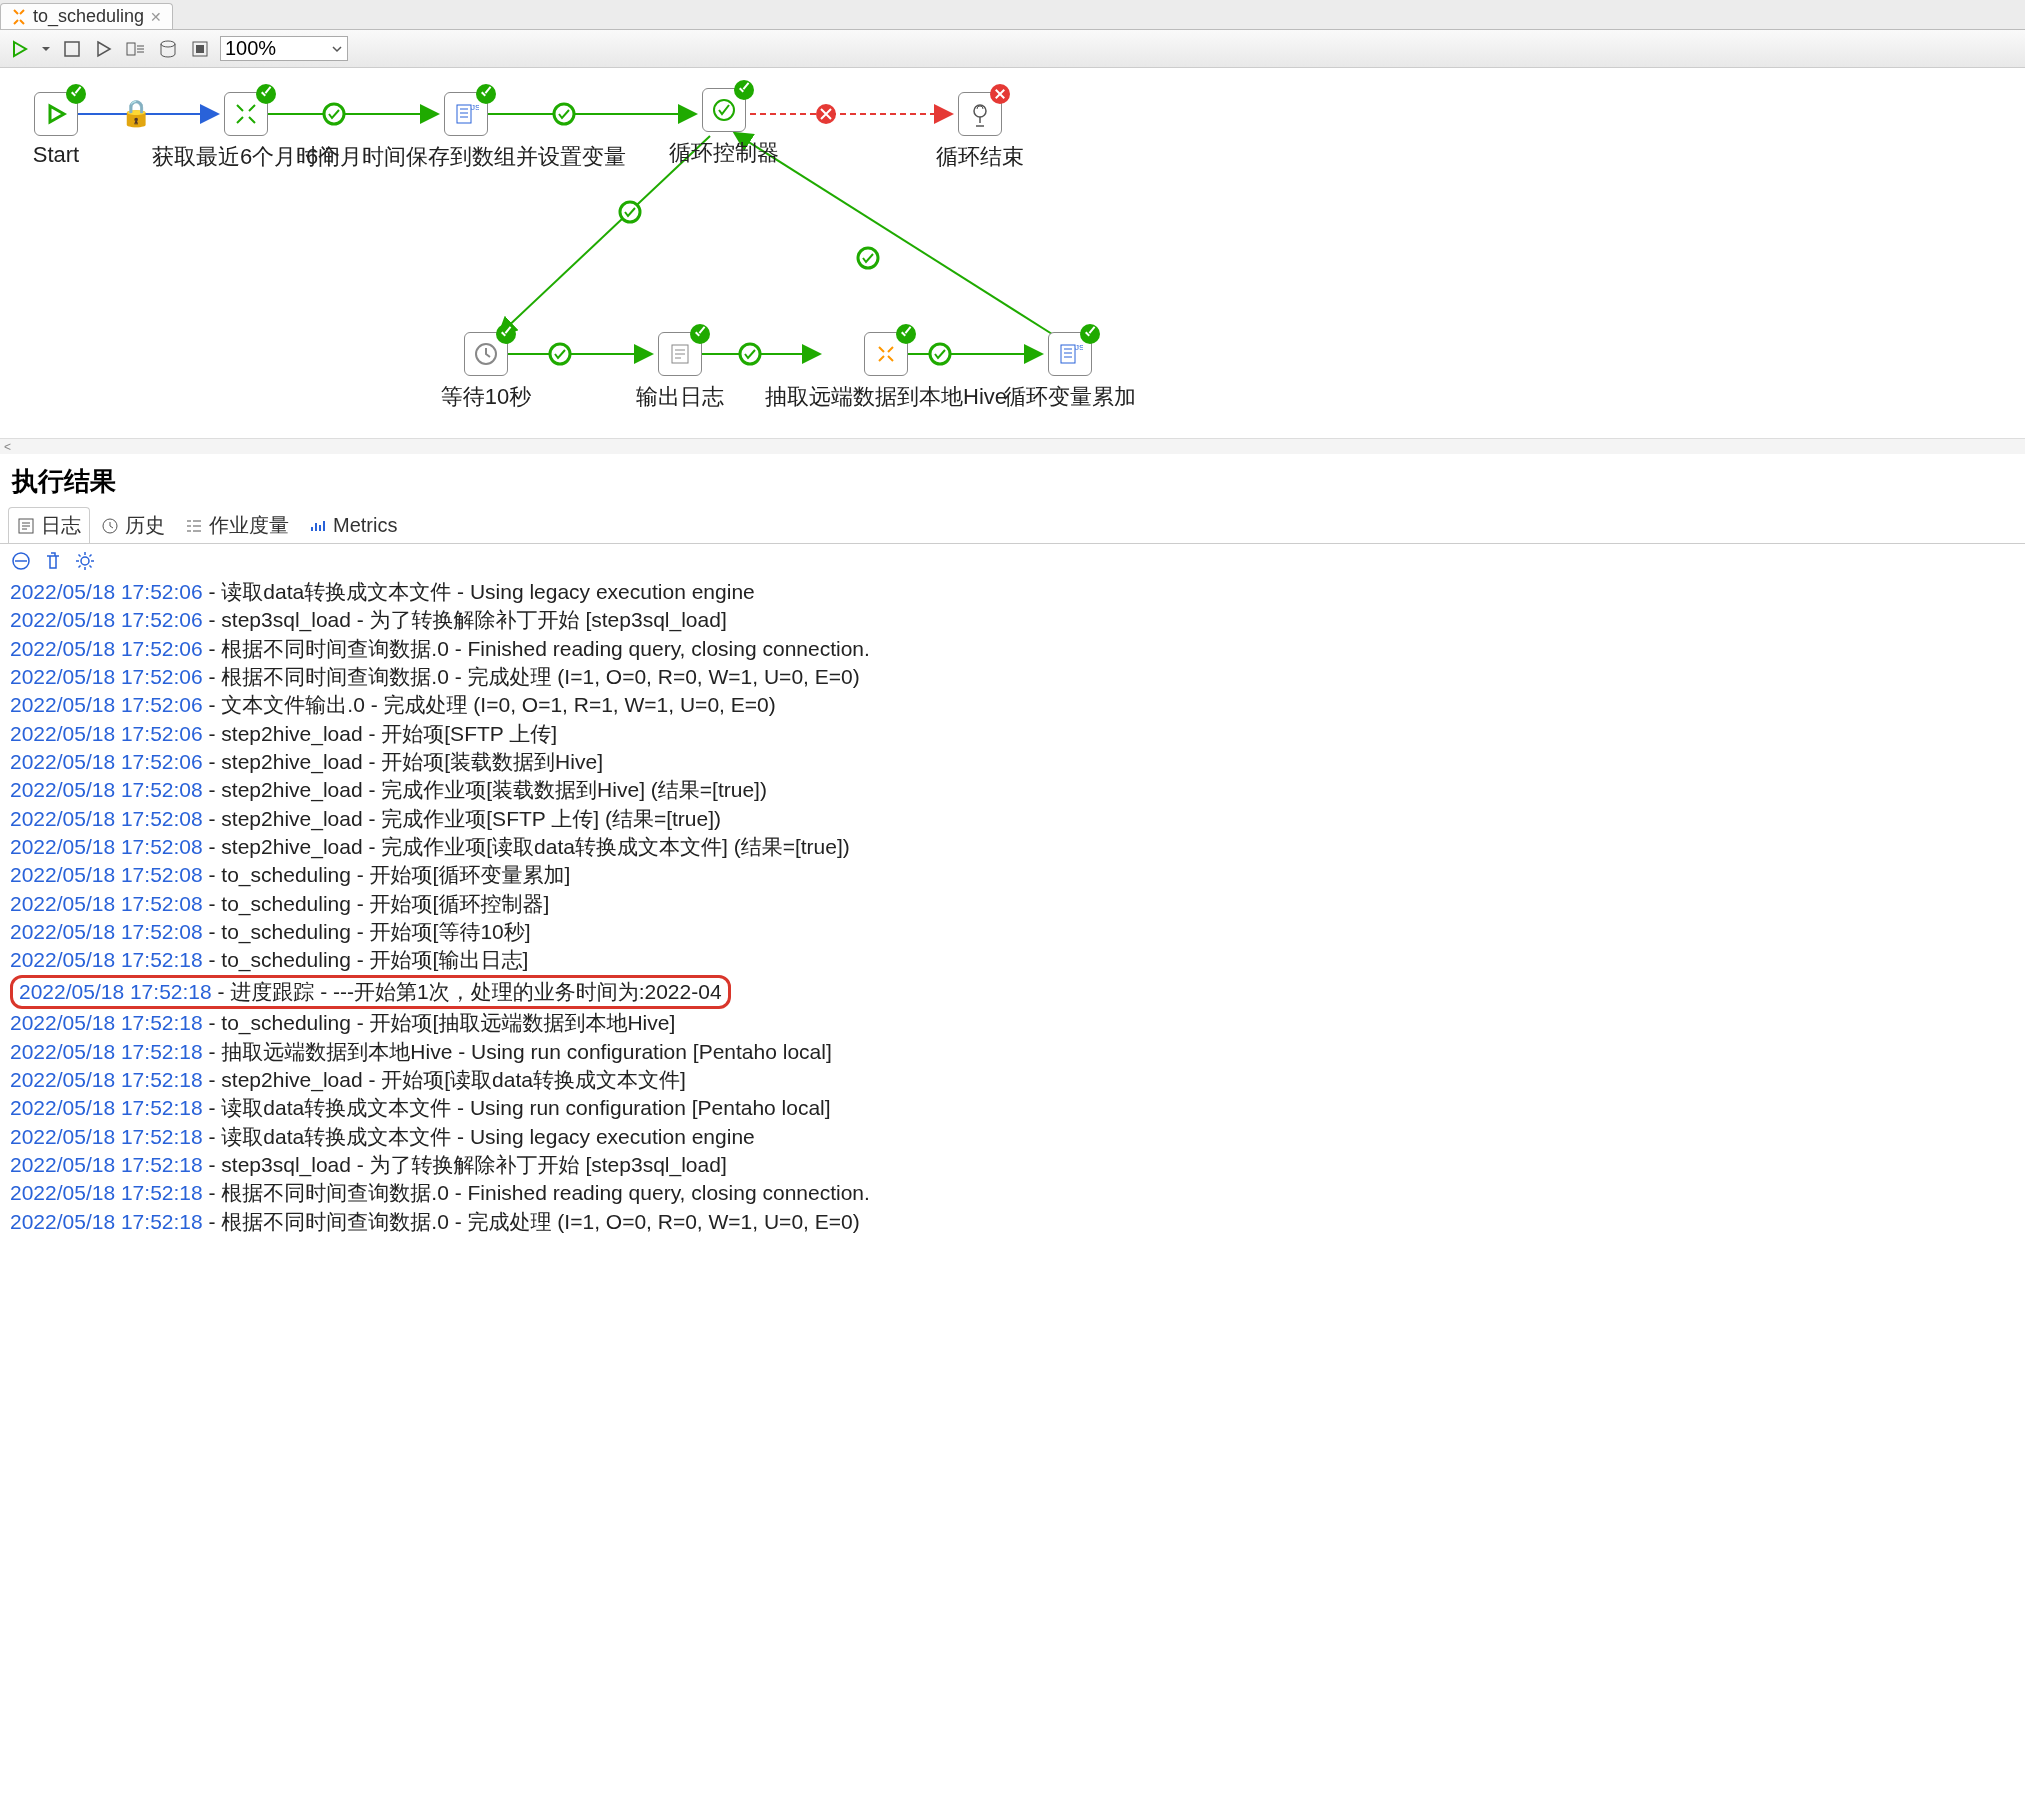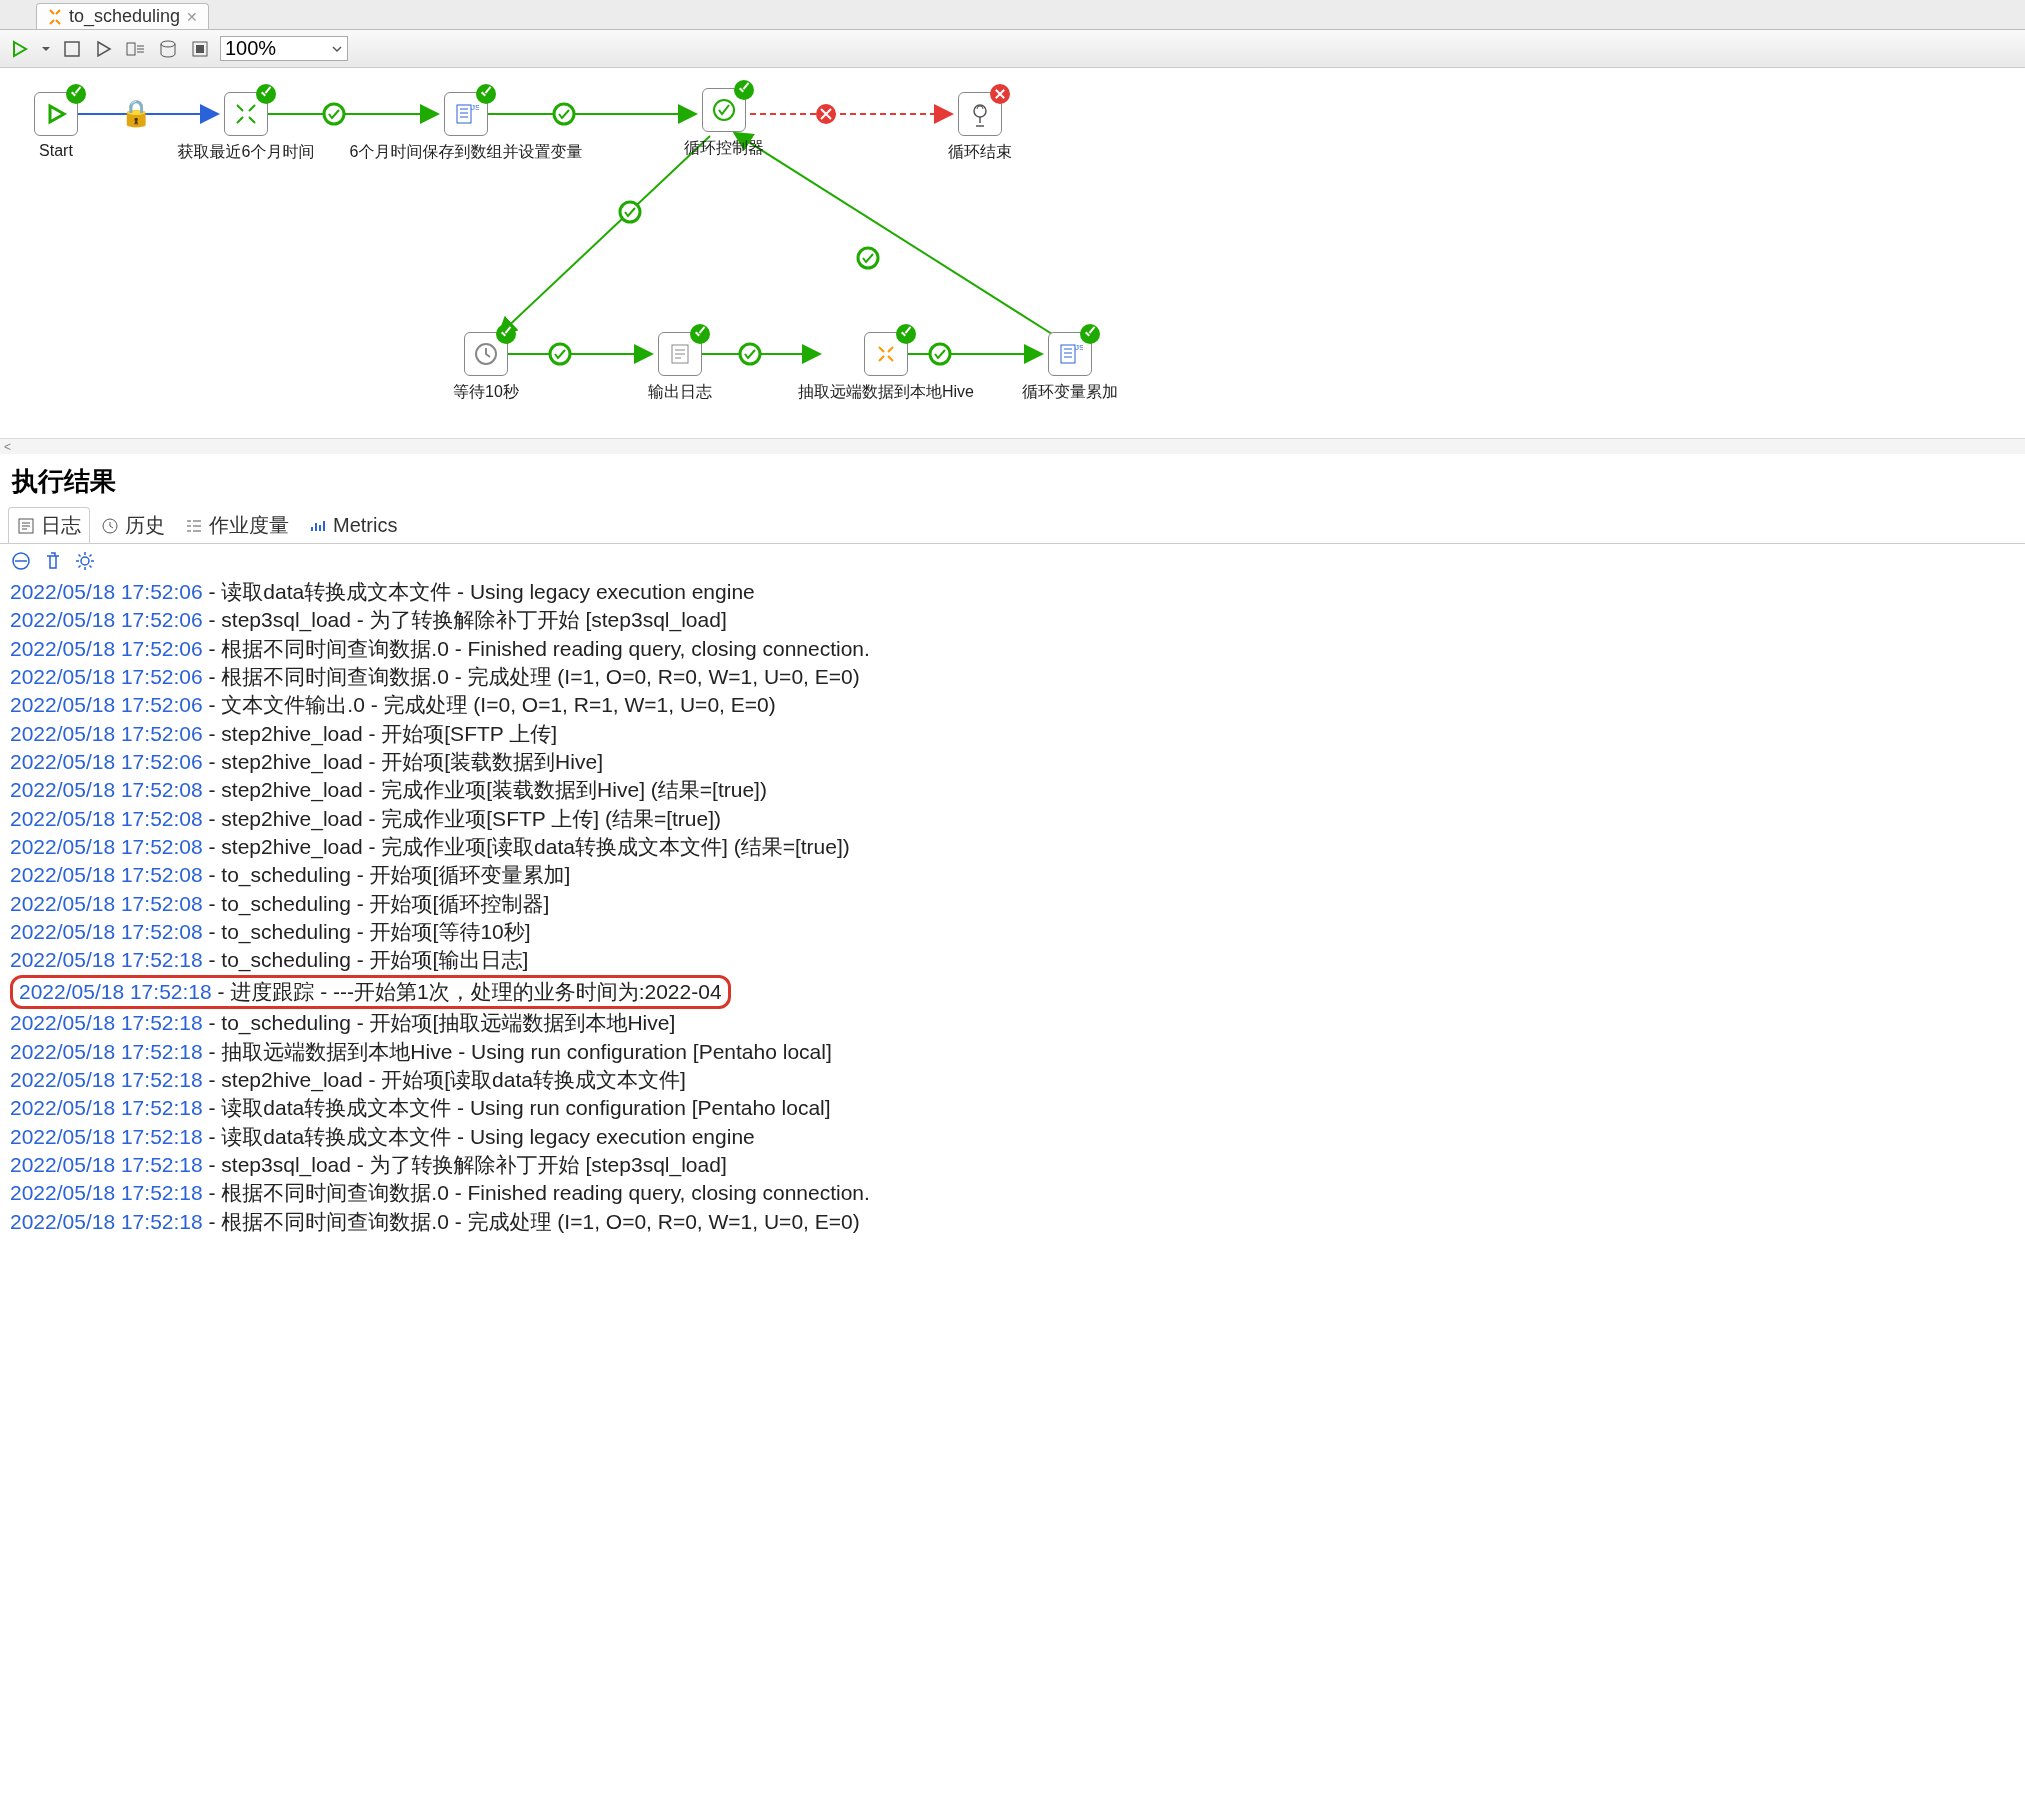--- a/index.html
+++ b/index.html
@@ -9,21 +9,20 @@
   background: #fff;
   color: #000;
   width: 2025px;
 }
 .tab-bar {
   display: flex;
   background: #ececec;
   border-bottom: 1px solid #bbb;
   height: 30px;
   align-items: flex-end;
-  padding-left: 36px;
 }
 .tab {
   display: flex;
   align-items: center;
   gap: 6px;
   background: #fdfdfd;
   border: 1px solid #bbb;
   border-bottom: none;
   border-radius: 4px 4px 0 0;
   padding: 2px 10px;
@@ -83,21 +82,21 @@
   border: 1.5px solid #888;
   border-radius: 6px;
   background: #fff;
   display: flex;
   align-items: center;
   justify-content: center;
   position: relative;
 }
 .node-label {
   margin-top: 6px;
-  font-size: 16px;
+  font-size: 22px;
   white-space: nowrap;
   color: #222;
 }
 .badge {
   position: absolute;
   width: 20px; height: 20px;
   border-radius: 50%;
   top: -9px; right: -9px;
 }
 .badge.ok { background: #1faa00; }

